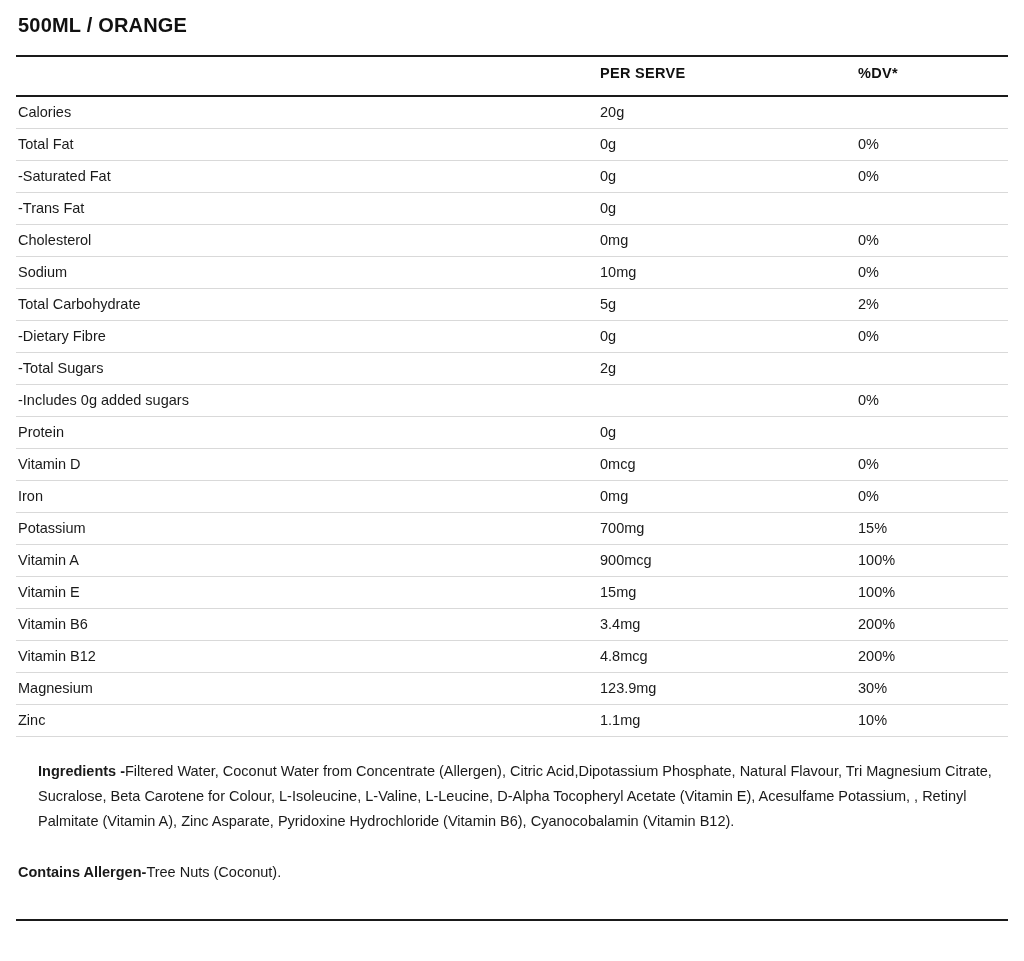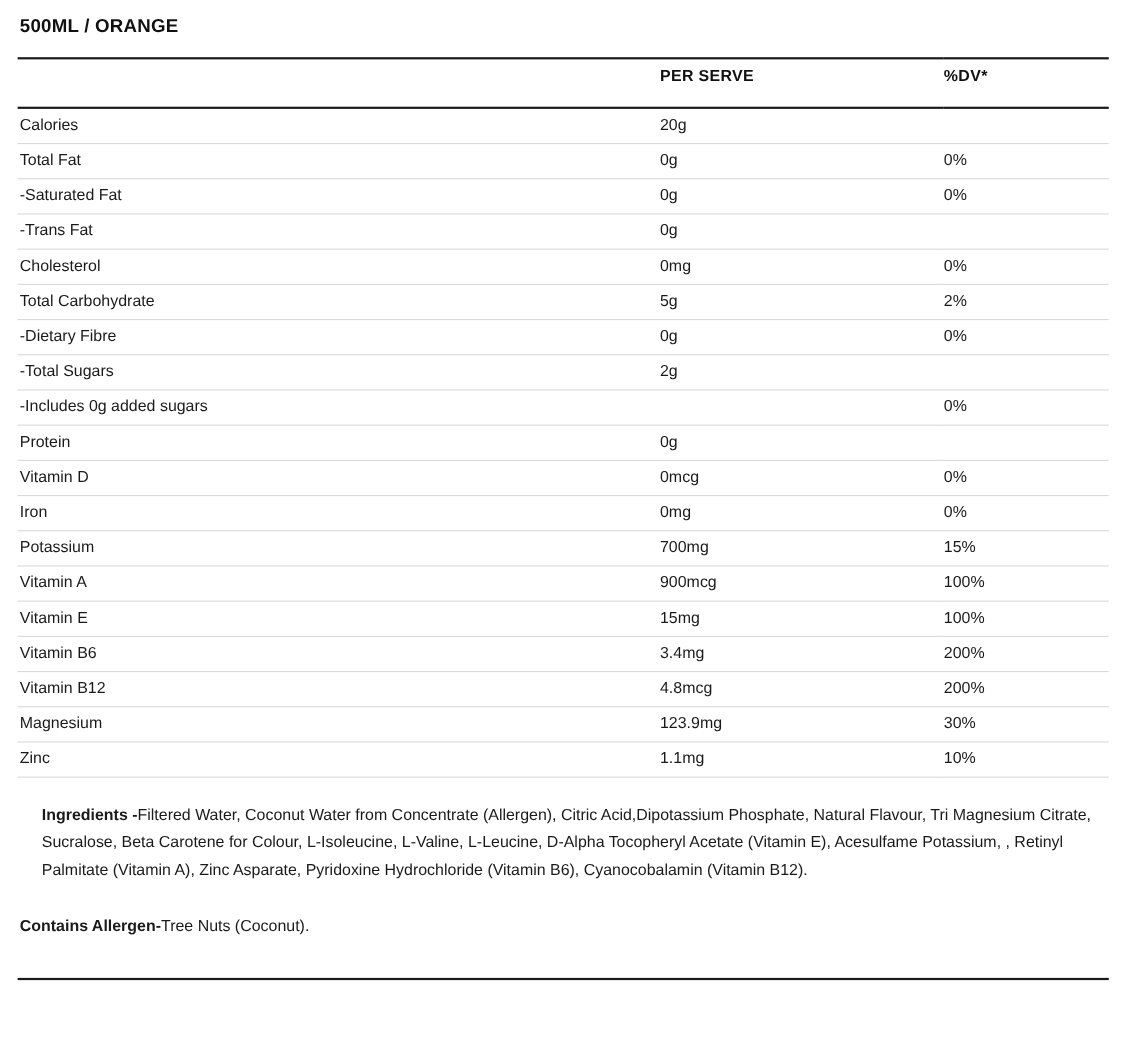--- a/index.html
+++ b/index.html
@@ -13,38 +13,38 @@
     font-family: "Liberation Sans", sans-serif;
     color: #1a1a1a;
     -webkit-font-smoothing: antialiased;
   }
   .page {
     width: 1024px;
     box-sizing: border-box;
     padding: 8px 16px 0 16px;
   }
   .variant-title {
-    font-size: 17px;
+    font-size: 20px;
     font-weight: bold;
     letter-spacing: 0.2px;
     color: #111111;
     margin: 6px 0 18px 2px;
   }
   table.nutrition {
     width: 992px;
     border-collapse: collapse;
     table-layout: fixed;
   }
   table.nutrition thead th {
     text-align: left;
     font-size: 14.5px;
     font-weight: bold;
     letter-spacing: 0.3px;
     color: #111111;
-    padding: 8px 0 19px 0;
+    padding: 8px 0 14px 0;
     border-top: 2px solid #1a1a1a;
     border-bottom: 2px solid #1a1a1a;
   }
   table.nutrition th.col-name { width: 584px; }
   table.nutrition th.col-serve { width: 258px; }
   table.nutrition th.col-dv { width: 150px; }
   table.nutrition tbody td {
     font-size: 14.5px;
     color: #1a1a1a;
     padding: 7px 0 8px 0;
@@ -119,20 +119,25 @@
           <td class="name">-Trans Fat</td>
           <td>0g</td>
           <td></td>
         </tr>
         <tr>
           <td class="name">Cholesterol</td>
           <td>0mg</td>
           <td>0%</td>
         </tr>
         <tr>
+          <td class="name">Sodium</td>
+          <td>10mg</td>
+          <td>0%</td>
+        </tr>
+        <tr>
           <td class="name">Total Carbohydrate</td>
           <td>5g</td>
           <td>2%</td>
         </tr>
         <tr>
           <td class="name">-Dietary Fibre</td>
           <td>0g</td>
           <td>0%</td>
         </tr>
         <tr>

